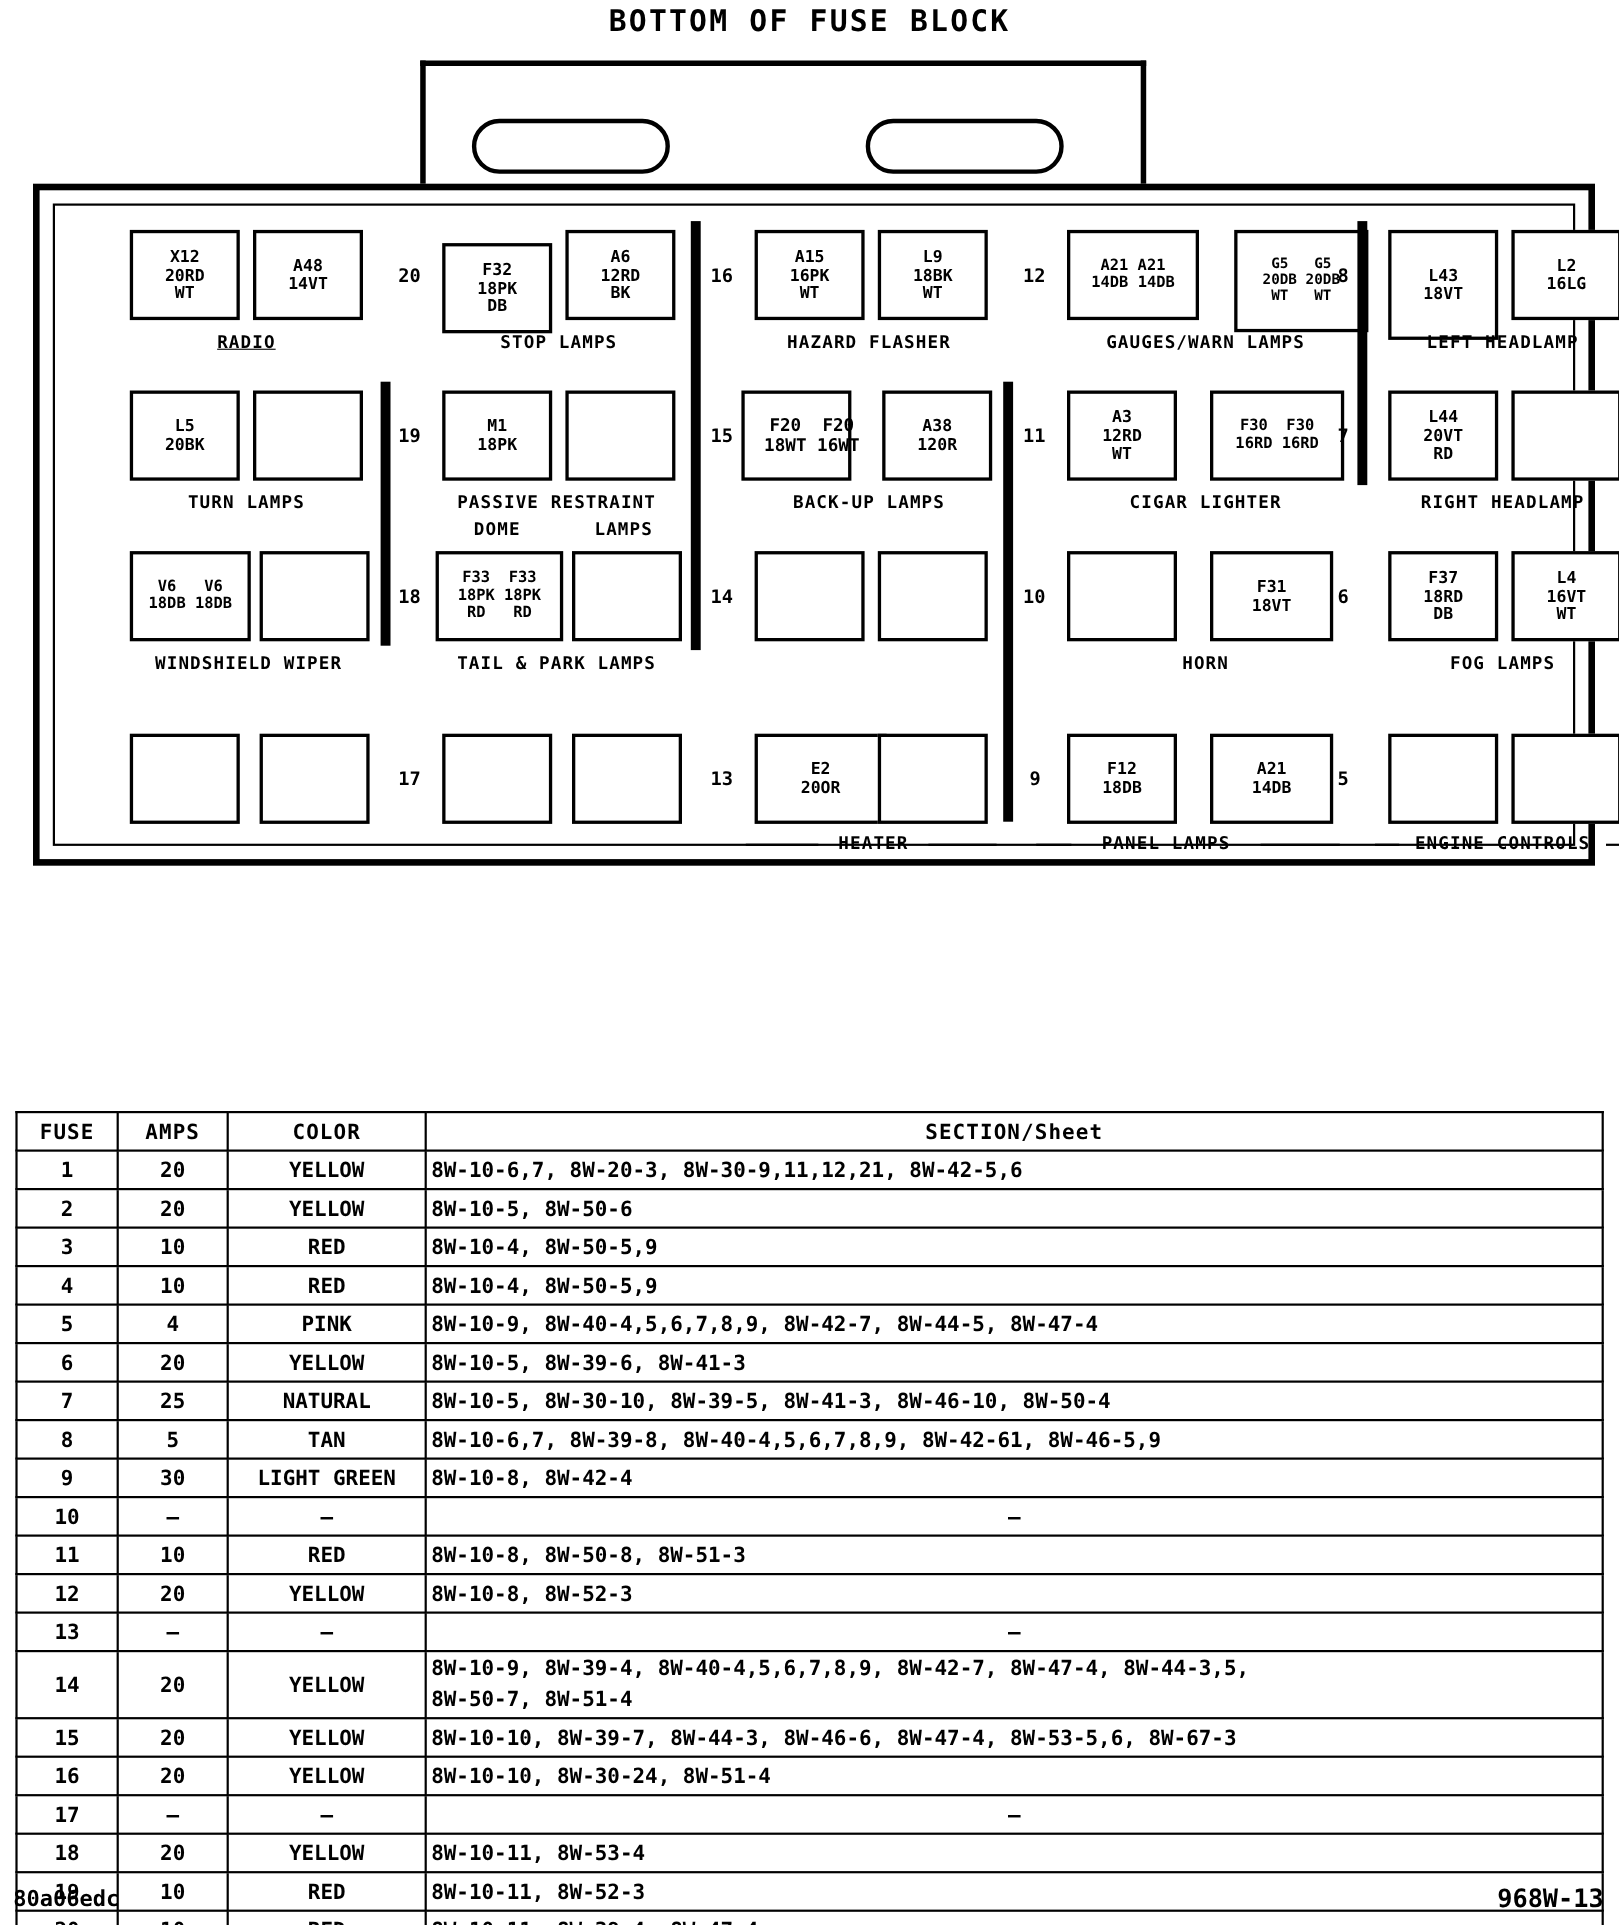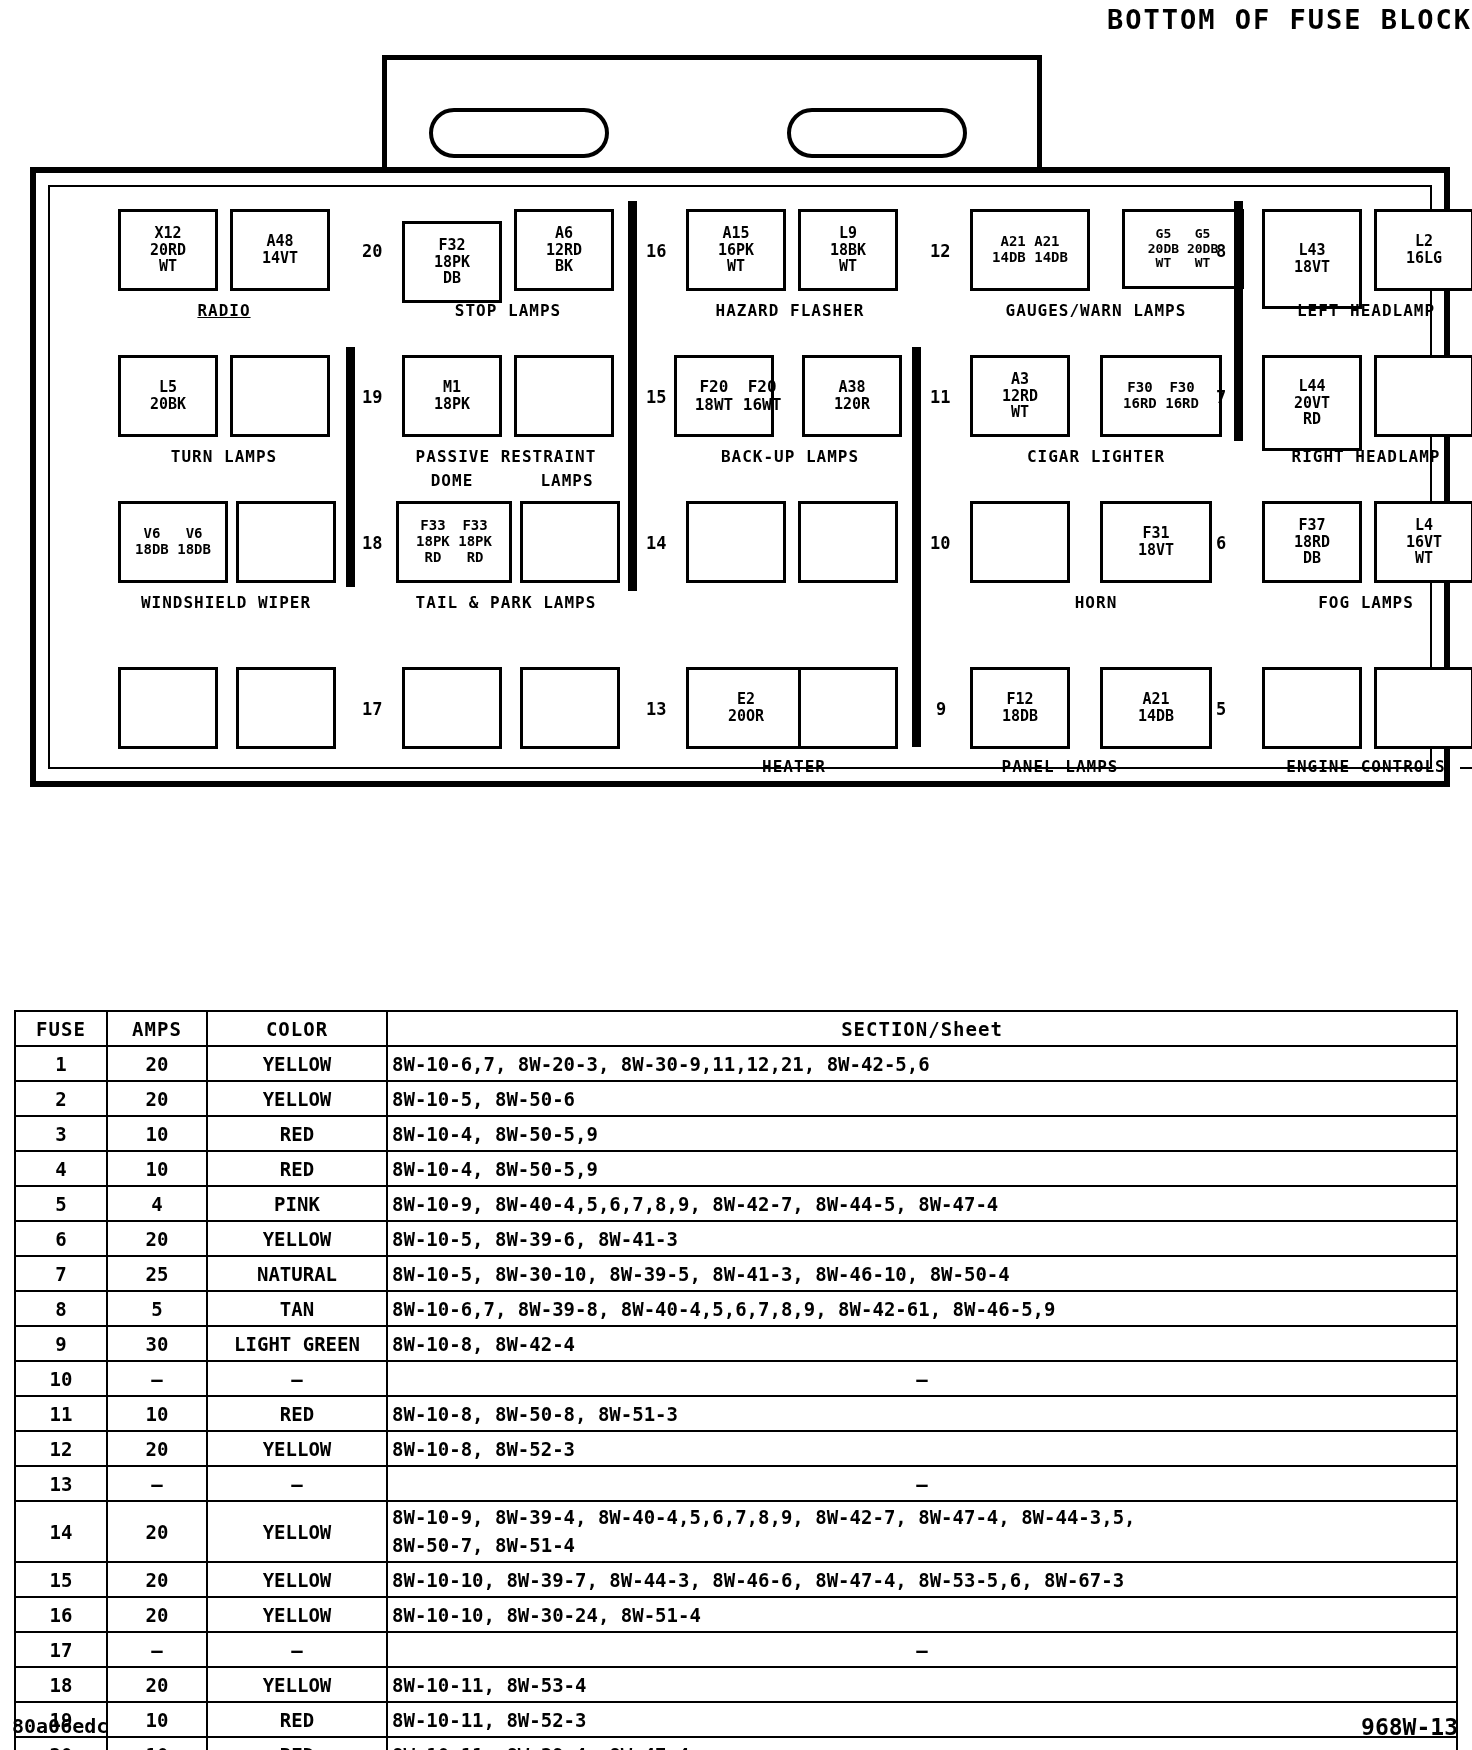--- a/index.html
+++ b/index.html
@@ -20,21 +20,21 @@
     width: 1472px;
     height: 1750px;
   }
 
   
   .title {
     position: absolute;
     top: 4px;
     left: 0;
     width: 1472px;
-    text-align: right;
+    text-align: center;
     font-size: 27px;
     font-weight: bold;
     letter-spacing: 2px;
     font-family: "DejaVu Sans Mono", monospace;
   }
 
   
   .block-wrap {
     position: absolute;
     top: 55px;
@@ -217,21 +217,21 @@
         </div>
         <div class="cav" style="left:748px; top:22px; width:100px; height:82px;">
           <span class="l">L9</span>
           <span class="l">18BK</span>
           <span class="l">WT</span>
         </div>
         <div class="cav" style="left:920px; top:22px; width:120px; height:82px; font-size:14px;">
           <span class="l">A21 A21</span>
           <span class="l">14DB 14DB</span>
         </div>
-        <div class="cav" style="left:1072px; top:22px; width:122px; height:80px; font-size:13px;">
+        <div class="cav" style="left:1072px; top:22px; width:122px; height:93px; font-size:13px;">
           <span class="l">G5   G5</span>
           <span class="l">20DB 20DB</span>
           <span class="l">WT   WT</span>
         </div>
         <div class="cav" style="left:1212px; top:22px; width:100px; height:100px;">
           <span class="l">L43</span>
           <span class="l">18VT</span>
         </div>
         <div class="cav" style="left:1324px; top:22px; width:100px; height:82px;">
           <span class="l">L2</span>
@@ -258,21 +258,21 @@
         </div>
         <div class="cav" style="left:920px; top:168px; width:100px; height:82px;">
           <span class="l">A3</span>
           <span class="l">12RD</span>
           <span class="l">WT</span>
         </div>
         <div class="cav" style="left:1050px; top:168px; width:122px; height:82px; font-size:14px;">
           <span class="l">F30  F30</span>
           <span class="l">16RD 16RD</span>
         </div>
-        <div class="cav" style="left:1212px; top:168px; width:100px; height:96px;">
+        <div class="cav" style="left:1212px; top:168px; width:100px; height:82px;">
           <span class="l">L44</span>
           <span class="l">20VT</span>
           <span class="l">RD</span>
         </div>
         <div class="cav" style="left:1324px; top:168px; width:100px; height:82px;"></div>
 
         <div class="cav" style="left:68px;  top:314px; width:110px; height:82px; font-size:14px;">
           <span class="l">V6   V6</span>
           <span class="l">18DB 18DB</span>
         </div>

